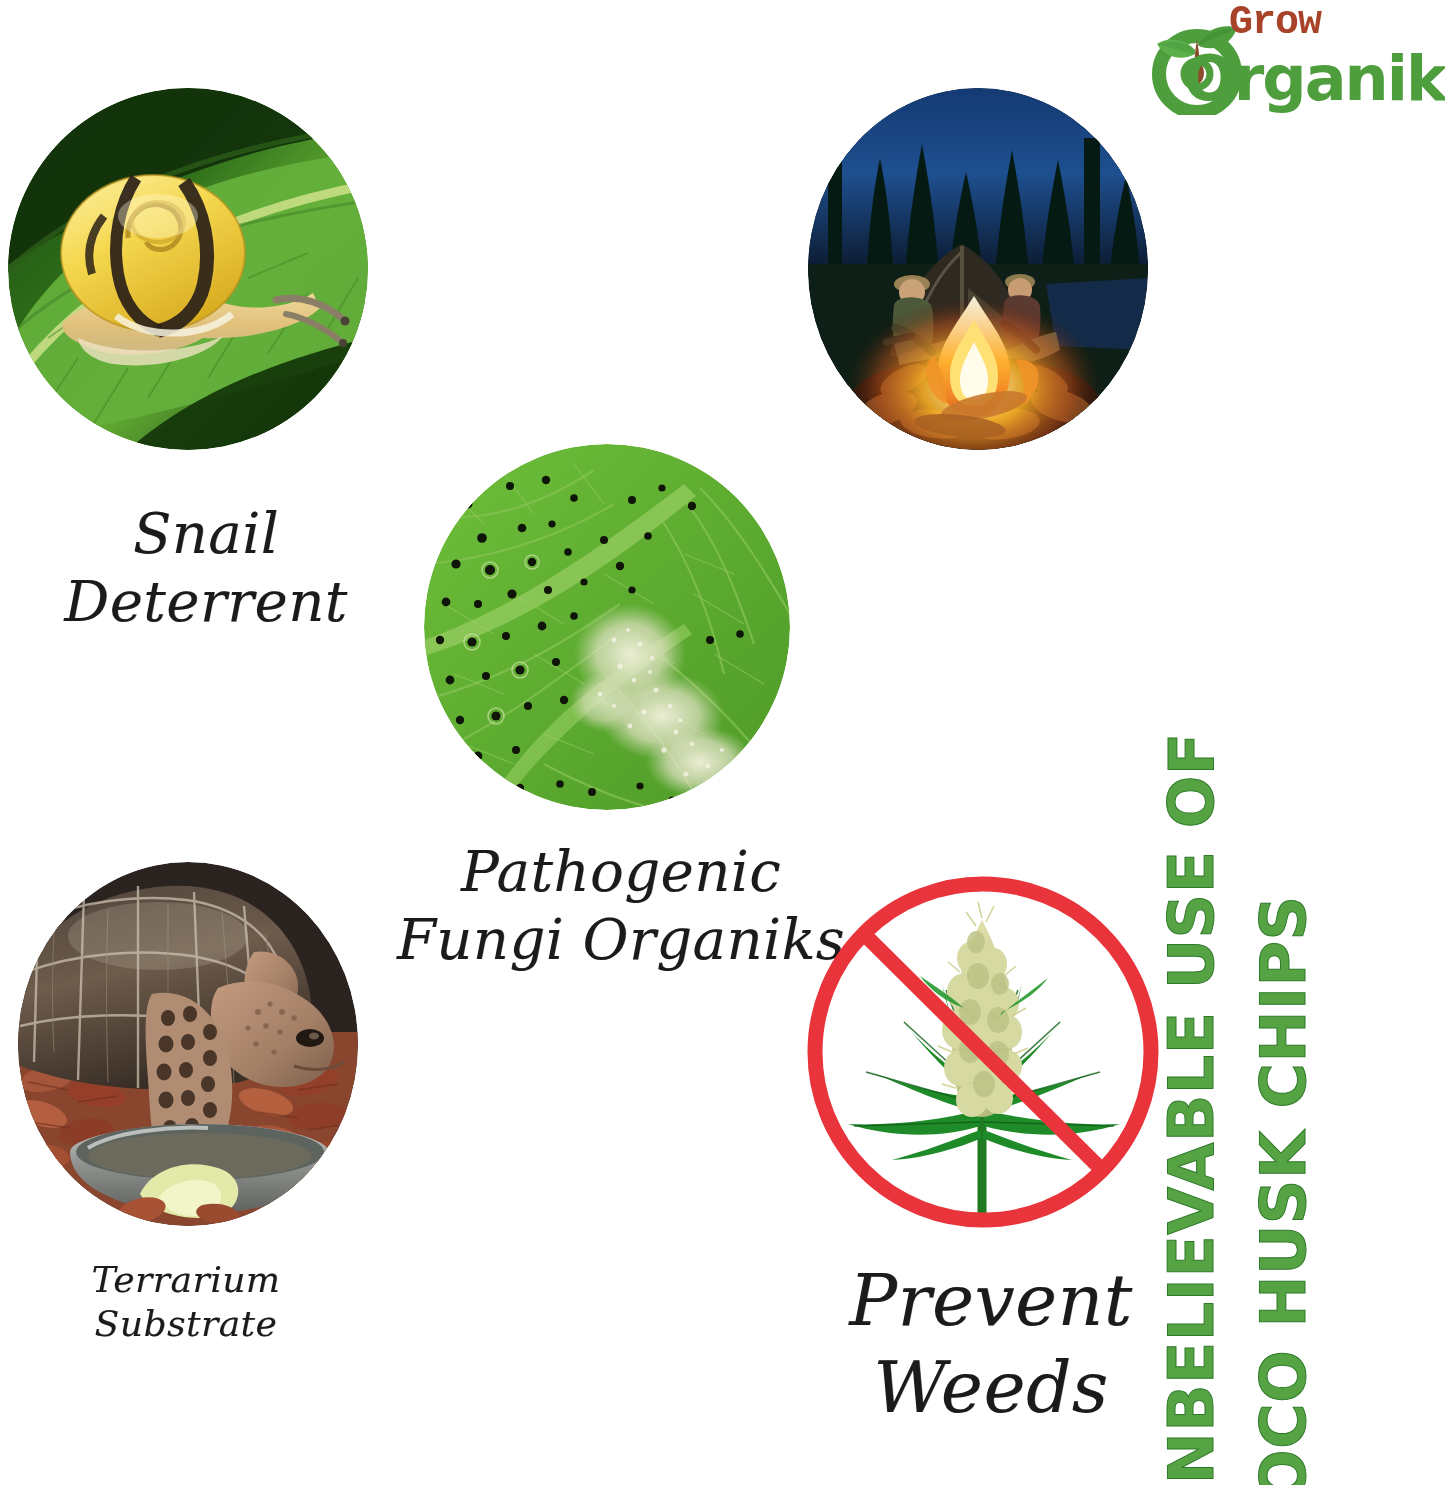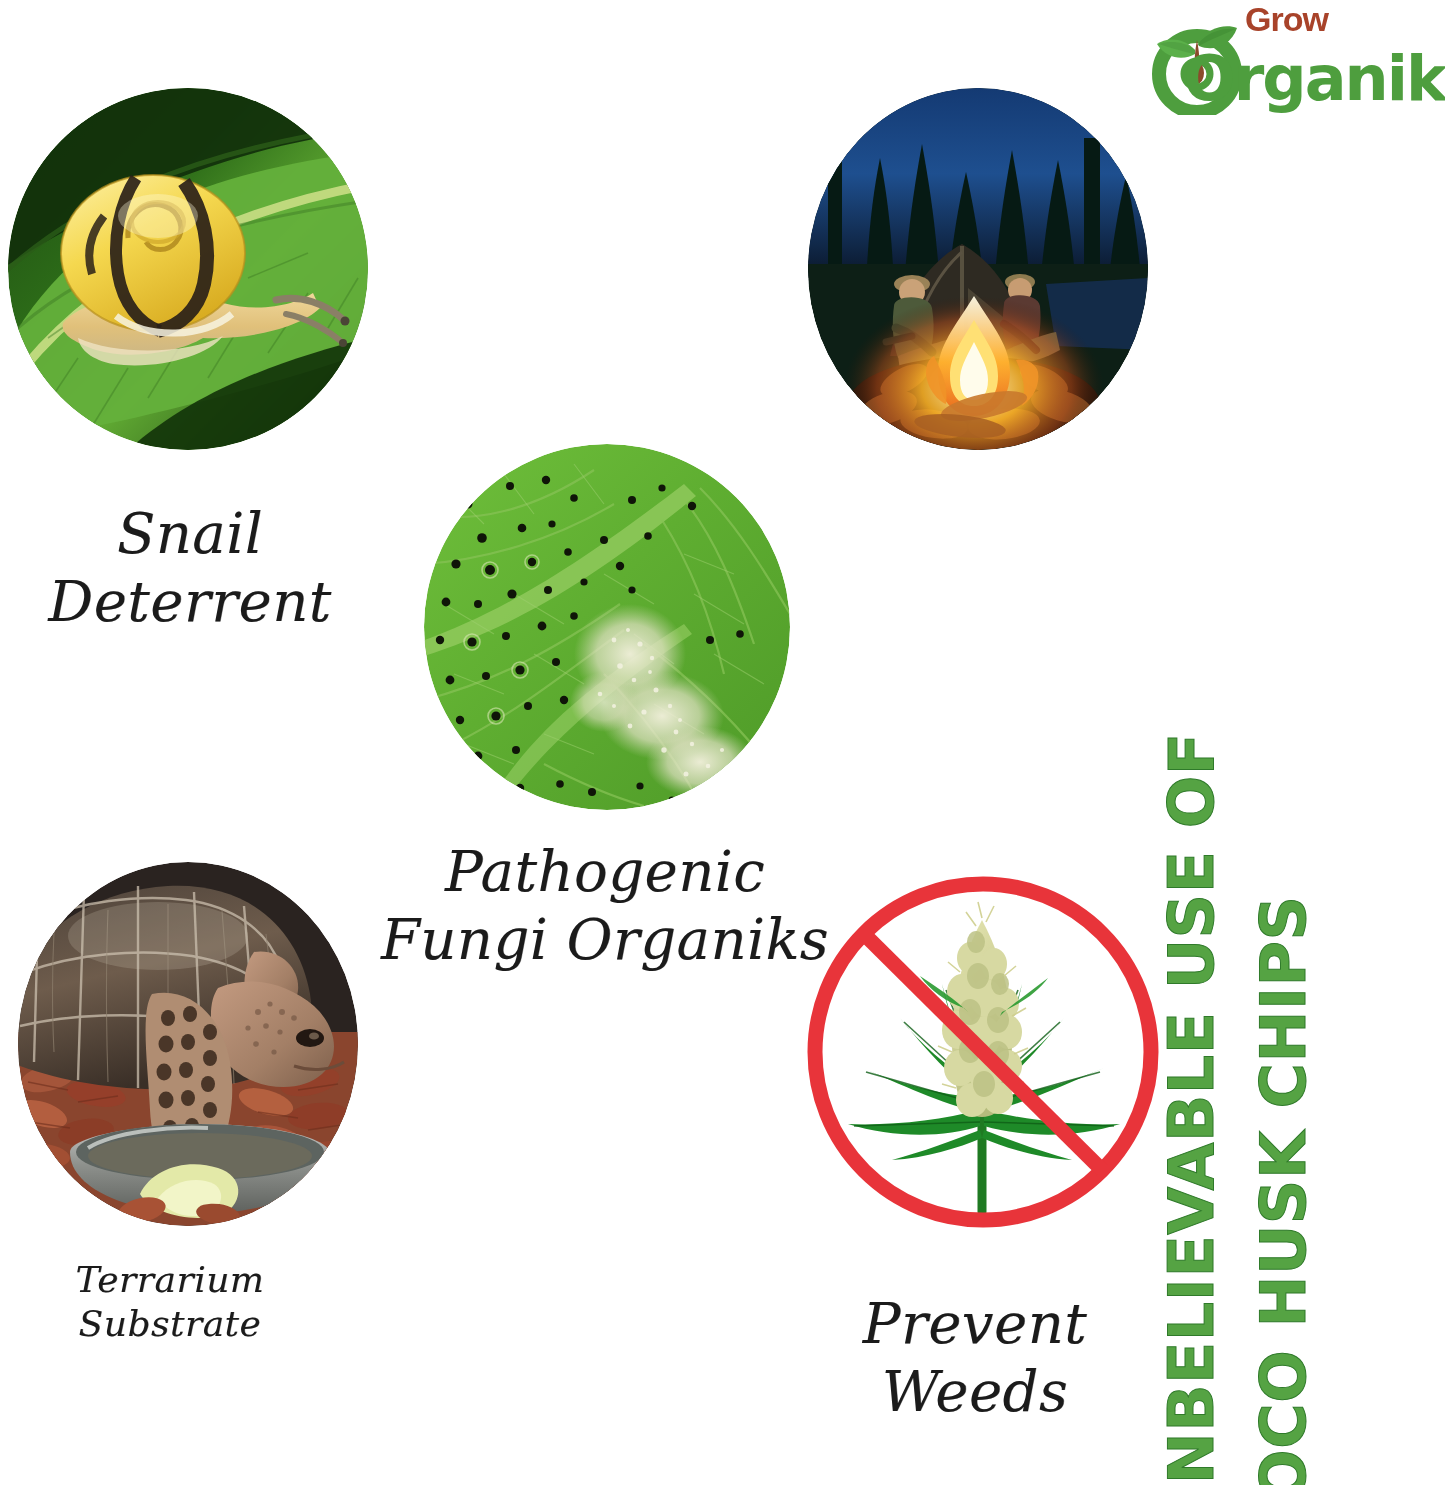--- a/index.html
+++ b/index.html
@@ -38,20 +38,21 @@
     position: absolute;
     text-align: center;
     color: #1b1b1b;
     font-family: "DejaVu Serif", "Liberation Serif", serif;
     font-style: italic;
     font-weight: 400;
     line-height: 1.22;
     letter-spacing: 0.5px;
     white-space: pre-line;
     text-shadow: 0.5px 0 0 rgba(0,0,0,0.35);
+    padding-left: 16px;
   }
 
   
   .vtitle {
     position: absolute;
     transform-origin: left bottom;
     transform: rotate(-90deg);
     white-space: nowrap;
     font-family: "DejaVu Sans", "Liberation Sans", sans-serif;
     font-weight: bold;
@@ -60,25 +61,25 @@
   }
 
   
   .logo {
     position: absolute;
     width: 300px;
     height: 110px;
   }
   .logo-grow {
     position: absolute;
-    left: 100px;
+    left: 84px;
     top: -4px;
-    font-family: Liberation Sans, sans-serif;
+    font-family: Liberation Mono, monospace;
     font-weight: bold;
-    font-size: 34px;
+    font-size: 40px;
     letter-spacing: -1px;
   }
   .logo-organiks {
     position: absolute;
     left: 38px;
     top: 38px;
     font-family: "DejaVu Sans", "Liberation Sans", sans-serif;
     font-weight: bold;
     font-size: 62px;
     letter-spacing: -2px;
@@ -594,19 +595,19 @@
       </g>
 
       <circle cx="183" cy="180" r="168" fill="none" stroke="#E8343A" stroke-width="15"></circle>
       <line x1="64" y1="62" x2="302" y2="298" stroke="#E8343A" stroke-width="15" stroke-linecap="butt"></line>
     </svg>
   </div>
 
   <div class="caption" style="left:0px; top:1258px; width:340px; font-size:36px;">Terrarium
 Substrate</div>
 
-  <div class="caption" style="left:810px; top:1258px; width:330px; font-size:56px;margin-top:32px;">Prevent
+  <div class="caption" style="left:810px; top:1258px; width:330px; font-size:71px;">Prevent
 Weeds</div>
 
   <div class="vtitle" style="left:1228px; top:1462px; font-size:62px; color:#55A343;">UNBELIEVABLE USE OF</div>
   <div class="vtitle" style="left:1320px; top:1475px; font-size:62px; color:#55A343;">COCO HUSK CHIPS</div>
 
 </div>
 
 </body></html>

